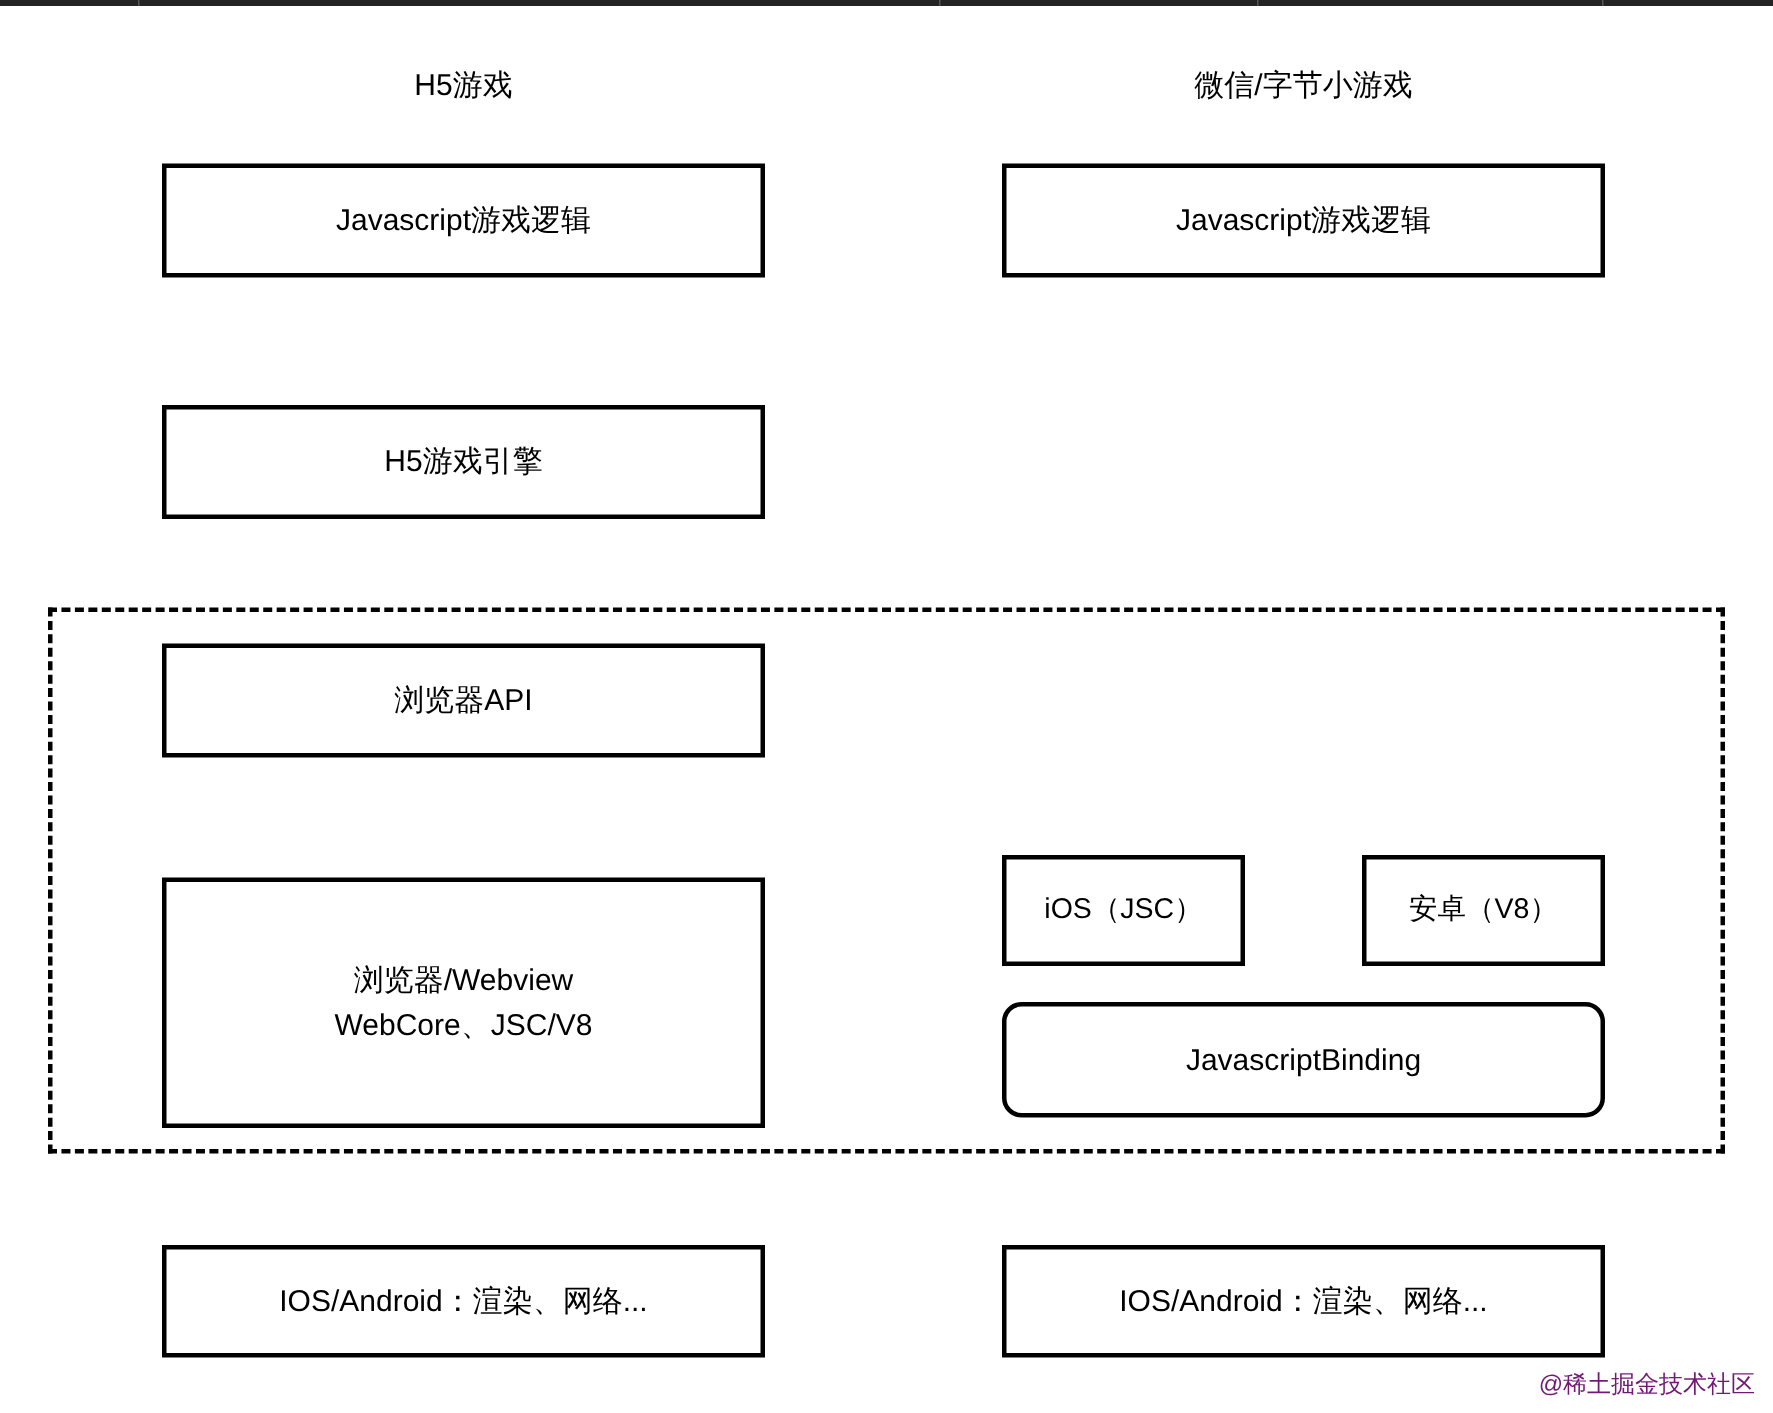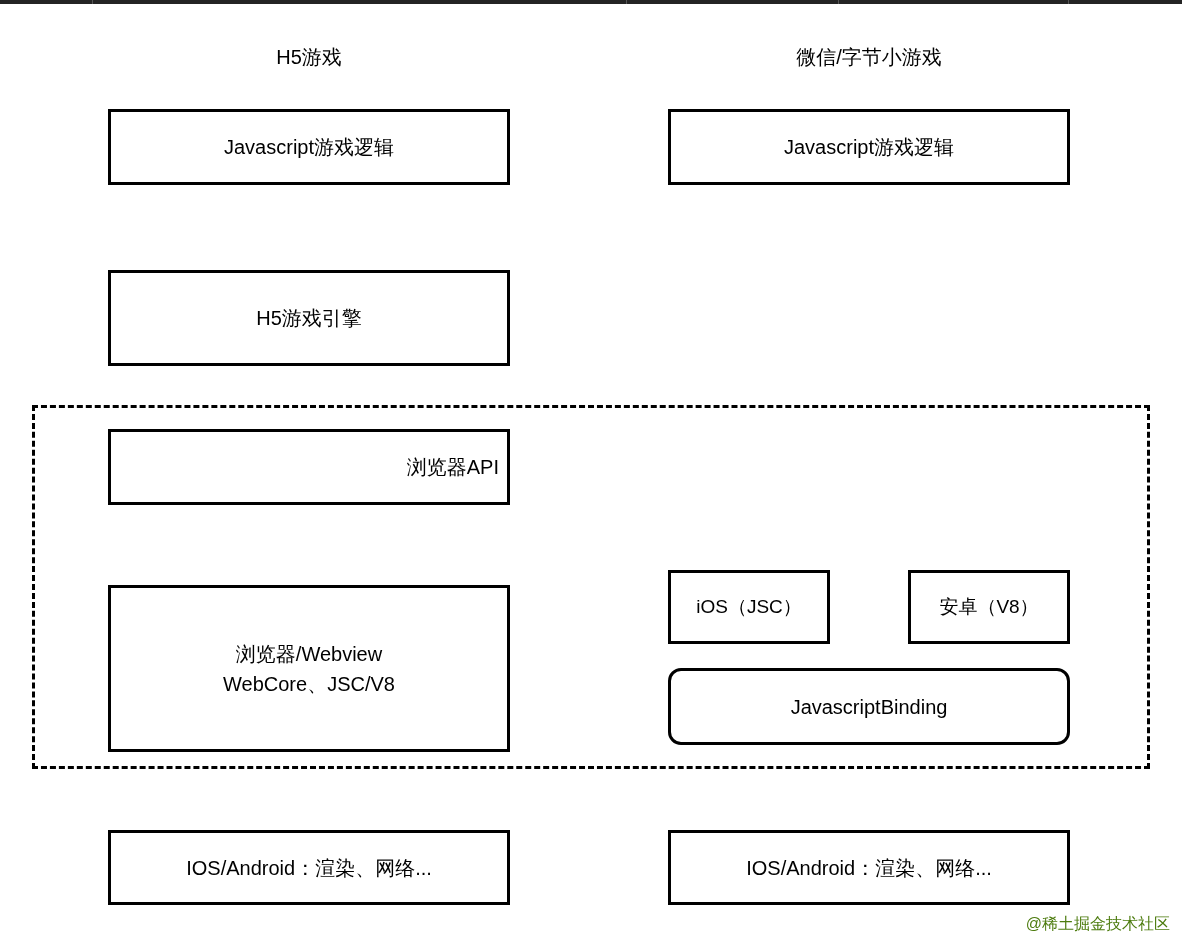--- a/index.html
+++ b/index.html
@@ -77,21 +77,21 @@
     box-sizing: border-box;
     border: 3px dashed #000000;
     background: transparent;
   }
 
   
   .watermark {
     position: absolute;
     font-size: 16px;
     line-height: 20px;
-    color: #4d7c0f;
+    color: #701a75;
     white-space: nowrap;
   }
 </style>
 </head>
 <body>
 
 <div id="canvas">
 
   <div class="top-strip">
     <div class="top-strip-sep" style="left:92px;"></div>
@@ -107,26 +107,26 @@
   <div class="dashed-region" style="left:32px; top:405px; width:1118px; height:364px;"></div>
 
   <div class="box" style="left:108px; top:109px; width:402px; height:76px;">
     <span class="box-label">Javascript游戏逻辑</span>
   </div>
 
   <div class="box" style="left:668px; top:109px; width:402px; height:76px;">
     <span class="box-label">Javascript游戏逻辑</span>
   </div>
 
-  <div class="box" style="left:108px; top:270px; width:402px; height:96px;text-align:center;">
+  <div class="box" style="left:108px; top:270px; width:402px; height:76px;text-align:center;">
     <span class="box-label">H5游戏引擎</span>
   </div>
 
 
-  <div class="box" style="left:108px; top:429px; width:402px; height:76px;justify-content:flex-end;">
+  <div class="box" style="left:108px; top:429px; width:402px; height:76px;">
     <span class="box-label">浏览器API</span>
   </div>
 
 
   <div class="box" style="left:108px; top:585px; width:402px; height:167px;">
     <span class="box-label">浏览器/Webview
 WebCore、JSC/V8</span>
   </div>
 
   <div class="box small" style="left:668px; top:570px; width:162px; height:74px;">

